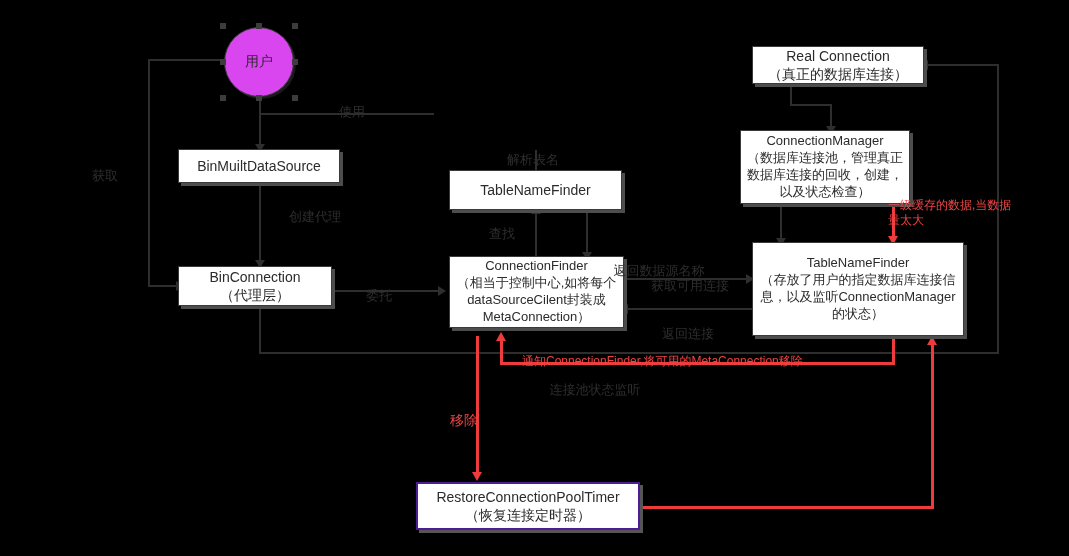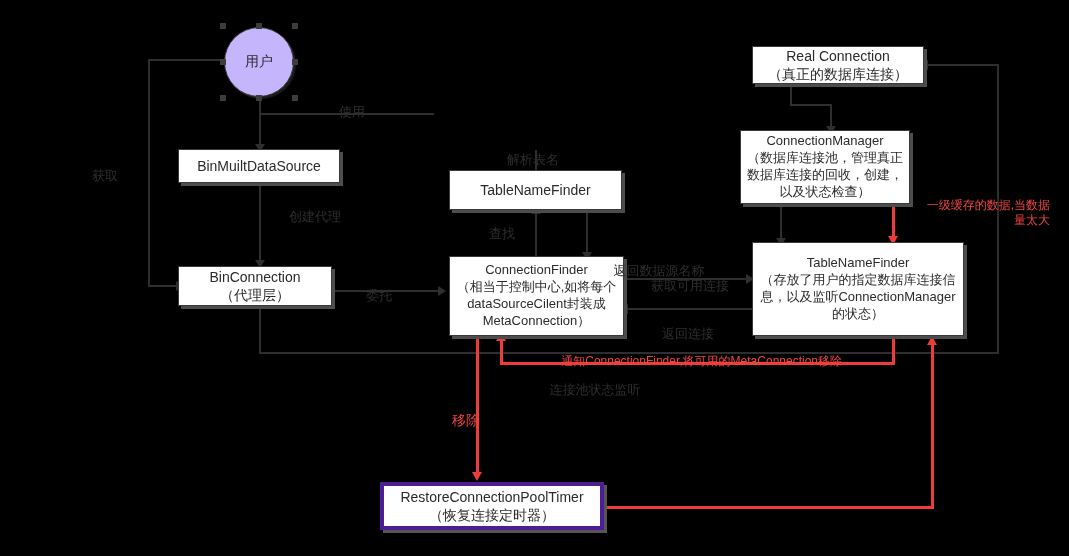--- a/index.html
+++ b/index.html
@@ -32,31 +32,32 @@
     align-items: center;
     justify-content: center;
     padding: 3px 5px;
     white-space: pre-line;
     box-shadow: 2px 2px 0 rgba(255,255,255,0.10);
   }
   .node.shadowed {
     box-shadow: 3px 3px 0 #4d4d4d;
   }
   .node.redborder {
-    border: 4px solid #4c1d95;
+    border: 2px solid #4c1d95;
     box-shadow: 3px 3px 0 #555;
+    margin-left: 36px;
   }
   .node .inner { width: 100%; }
 
   
   .circle-node {
     position: absolute;
     box-sizing: border-box;
     border-radius: 50%;
-    background: #c4b5fd;
+    background: #d946ef;
     border: 1px solid #3a3a3a;
     color: #2b2b2b;
     font-size: 14px;
     display: flex;
     align-items: center;
     justify-content: center;
     box-shadow: 2px 2px 0 rgba(255,255,255,0.10);
   }
   .sel-handles {
     position: absolute;
@@ -98,21 +99,21 @@
     line-height: 1.25;
     white-space: pre-line;
     text-align: center;
   }
   .rlabel {
     position: absolute;
     color: #ef4444;
     font-size: 12px;
     line-height: 1.28;
     white-space: pre-line;
-    text-align: right;
+    text-align: left;
   }
   .rlabel.soft { color: #f07b7b; }
   .rlabel.small { font-size: 14px; }
 </style>
 </head>
 <body>
 
 <div id="canvas">
 
   <div class="edge v" style="left:259px; top:100px; height:48px;"></div>
@@ -193,21 +194,21 @@
 
   <div class="node shadowed" style="left:178px; top:266px; width:154px; height:40px;">
     <span class="inner">BinConnection
 （代理层）</span>
   </div>
 
   <div class="node shadowed" style="left:449px; top:170px; width:173px; height:40px;">
     <span class="inner">TableNameFinder</span>
   </div>
 
-  <div class="node shadowed" style="left:449px; top:256px; width:175px; height:80px; font-size:13px;">
+  <div class="node shadowed" style="left:449px; top:256px; width:175px; height:72px; font-size:13px;">
     <span class="inner">ConnectionFinder
 （相当于控制中心,如将每个dataSourceCilent封装成MetaConnection）</span>
   </div>
 
   <div class="node shadowed" style="left:740px; top:130px; width:170px; height:74px; font-size:13px;">
     <span class="inner">ConnectionManager
 （数据库连接池，管理真正数据库连接的回收，创建，以及状态检查）</span>
   </div>
 
   <div class="node shadowed" style="left:752px; top:46px; width:172px; height:38px;">

